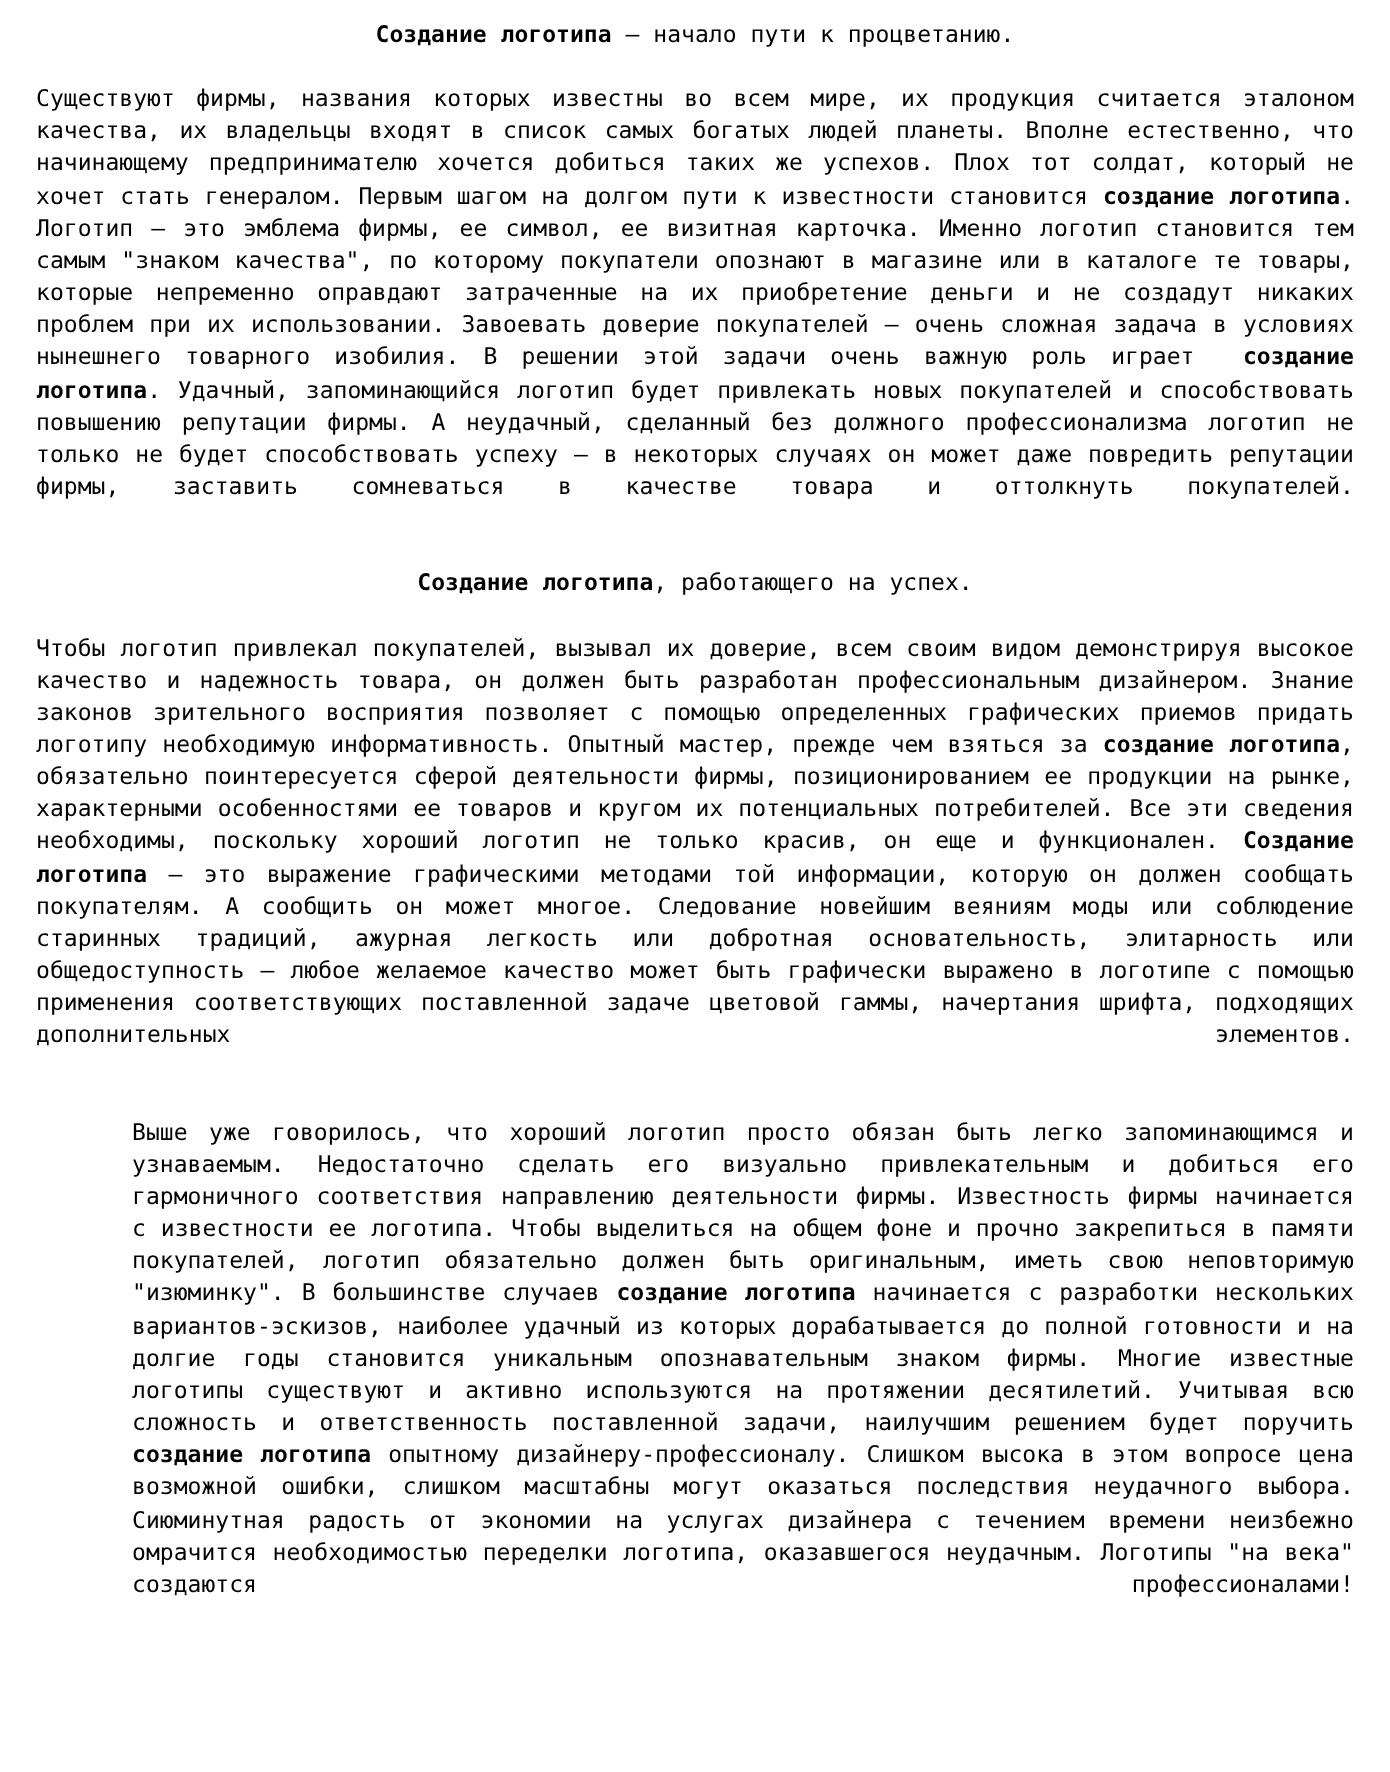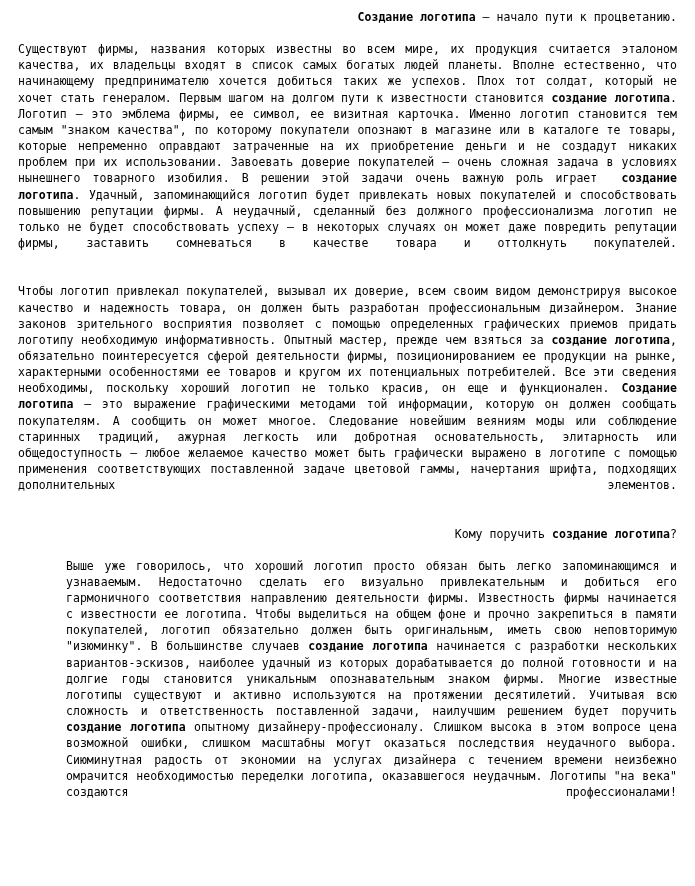--- a/index.html
+++ b/index.html
@@ -27,35 +27,35 @@
     letter-spacing: 0.02px;
     word-spacing: 0px;
     white-space: pre-wrap;
     color: #000000;
   }
   p.para:last-child {
     margin-bottom: 0;
     margin-left: 48px;
   }
   p.heading {
-    text-align: right;
+    text-align: center;
   }
   b, strong {
     font-weight: bold;
   }
   
   p.para::after {
     content: "";
     display: inline-block;
     width: 100%;
   }
   p.heading::after { display: none; }
 </style>
 </head>
 <body style="background: rgb(255, 255, 255);">
 
 <div id="article" style="color: rgb(0, 0, 0);">
     <p class="para heading"><b>Создание логотипа</b><span> – начало пути к процветанию.</span></p>
     <p class="para"><span>Существуют фирмы, названия которых известны во всем мире, их продукция считается эталоном качества, их владельцы входят в список самых богатых людей планеты. Вполне естественно, что начинающему предпринимателю хочется добиться таких же успехов. Плох тот солдат, который не хочет стать генералом. Первым шагом на долгом пути к известности становится </span><b>создание логотипа</b><span>. Логотип – это эмблема фирмы, ее символ, ее визитная карточка. Именно логотип становится тем самым "знаком качества", по которому покупатели опознают в магазине или в каталоге те товары, которые непременно оправдают затраченные на их приобретение деньги и не создадут никаких проблем при их использовании. Завоевать доверие покупателей – очень сложная задача в условиях нынешнего товарного изобилия. В решении этой задачи очень важную роль играет  </span><b>создание логотипа</b><span>. Удачный, запоминающийся логотип будет привлекать новых покупателей и способствовать повышению репутации фирмы. А неудачный, сделанный без должного профессионализма логотип не только не будет способствовать успеху – в некоторых случаях он может даже повредить репутации фирмы, заставить сомневаться в качестве товара и оттолкнуть покупателей.</span></p>
+    <p class="para heading"><b>Создание логотипа</b><span>, работающего на успех.</span></p>
     <p class="para"><span>Чтобы логотип привлекал покупателей, вызывал их доверие, всем своим видом демонстрируя высокое качество и надежность товара, он должен быть разработан профессиональным дизайнером. Знание законов зрительного восприятия позволяет с помощью определенных графических приемов придать логотипу необходимую информативность. Опытный мастер, прежде чем взяться за </span><b>создание логотипа</b><span>, обязательно поинтересуется сферой деятельности фирмы, позиционированием ее продукции на рынке, характерными особенностями ее товаров и кругом их потенциальных потребителей. Все эти сведения необходимы, поскольку хороший логотип не только красив, он еще и функционален. </span><b>Создание логотипа</b><span> – это выражение графическими методами той информации, которую он должен сообщать покупателям. А сообщить он может многое. Следование новейшим веяниям моды или соблюдение старинных традиций, ажурная легкость или добротная основательность, элитарность или общедоступность – любое желаемое качество может быть графически выражено в логотипе с помощью применения соответствующих поставленной задаче цветовой гаммы, начертания шрифта, подходящих дополнительных элементов.</span></p>
-    <p class="para heading"><span>Кому поручить </span><b>создание логотипа</b><span>?</span></p>
     <p class="para"><span>Выше уже говорилось, что хороший логотип просто обязан быть легко запоминающимся и узнаваемым. Недостаточно сделать его визуально привлекательным и добиться его гармоничного соответствия направлению деятельности фирмы. Известность фирмы начинается с известности ее логотипа. Чтобы выделиться на общем фоне и прочно закрепиться в памяти покупателей, логотип обязательно должен быть оригинальным, иметь свою неповторимую "изюминку". В большинстве случаев </span><b>создание логотипа</b><span> начинается с разработки нескольких вариантов-эскизов, наиболее удачный из которых дорабатывается до полной готовности и на долгие годы становится уникальным опознавательным знаком фирмы. Многие известные логотипы существуют и активно используются на протяжении десятилетий. Учитывая всю сложность и ответственность поставленной задачи, наилучшим решением будет поручить </span><b>создание логотипа</b><span> опытному дизайнеру-профессионалу. Слишком высока в этом вопросе цена возможной ошибки, слишком масштабны могут оказаться последствия неудачного выбора. Сиюминутная радость от экономии на услугах дизайнера с течением времени неизбежно омрачится необходимостью переделки логотипа, оказавшегося неудачным. Логотипы "на века" создаются профессионалами!</span></p>
   </div>
 
 </body></html>

